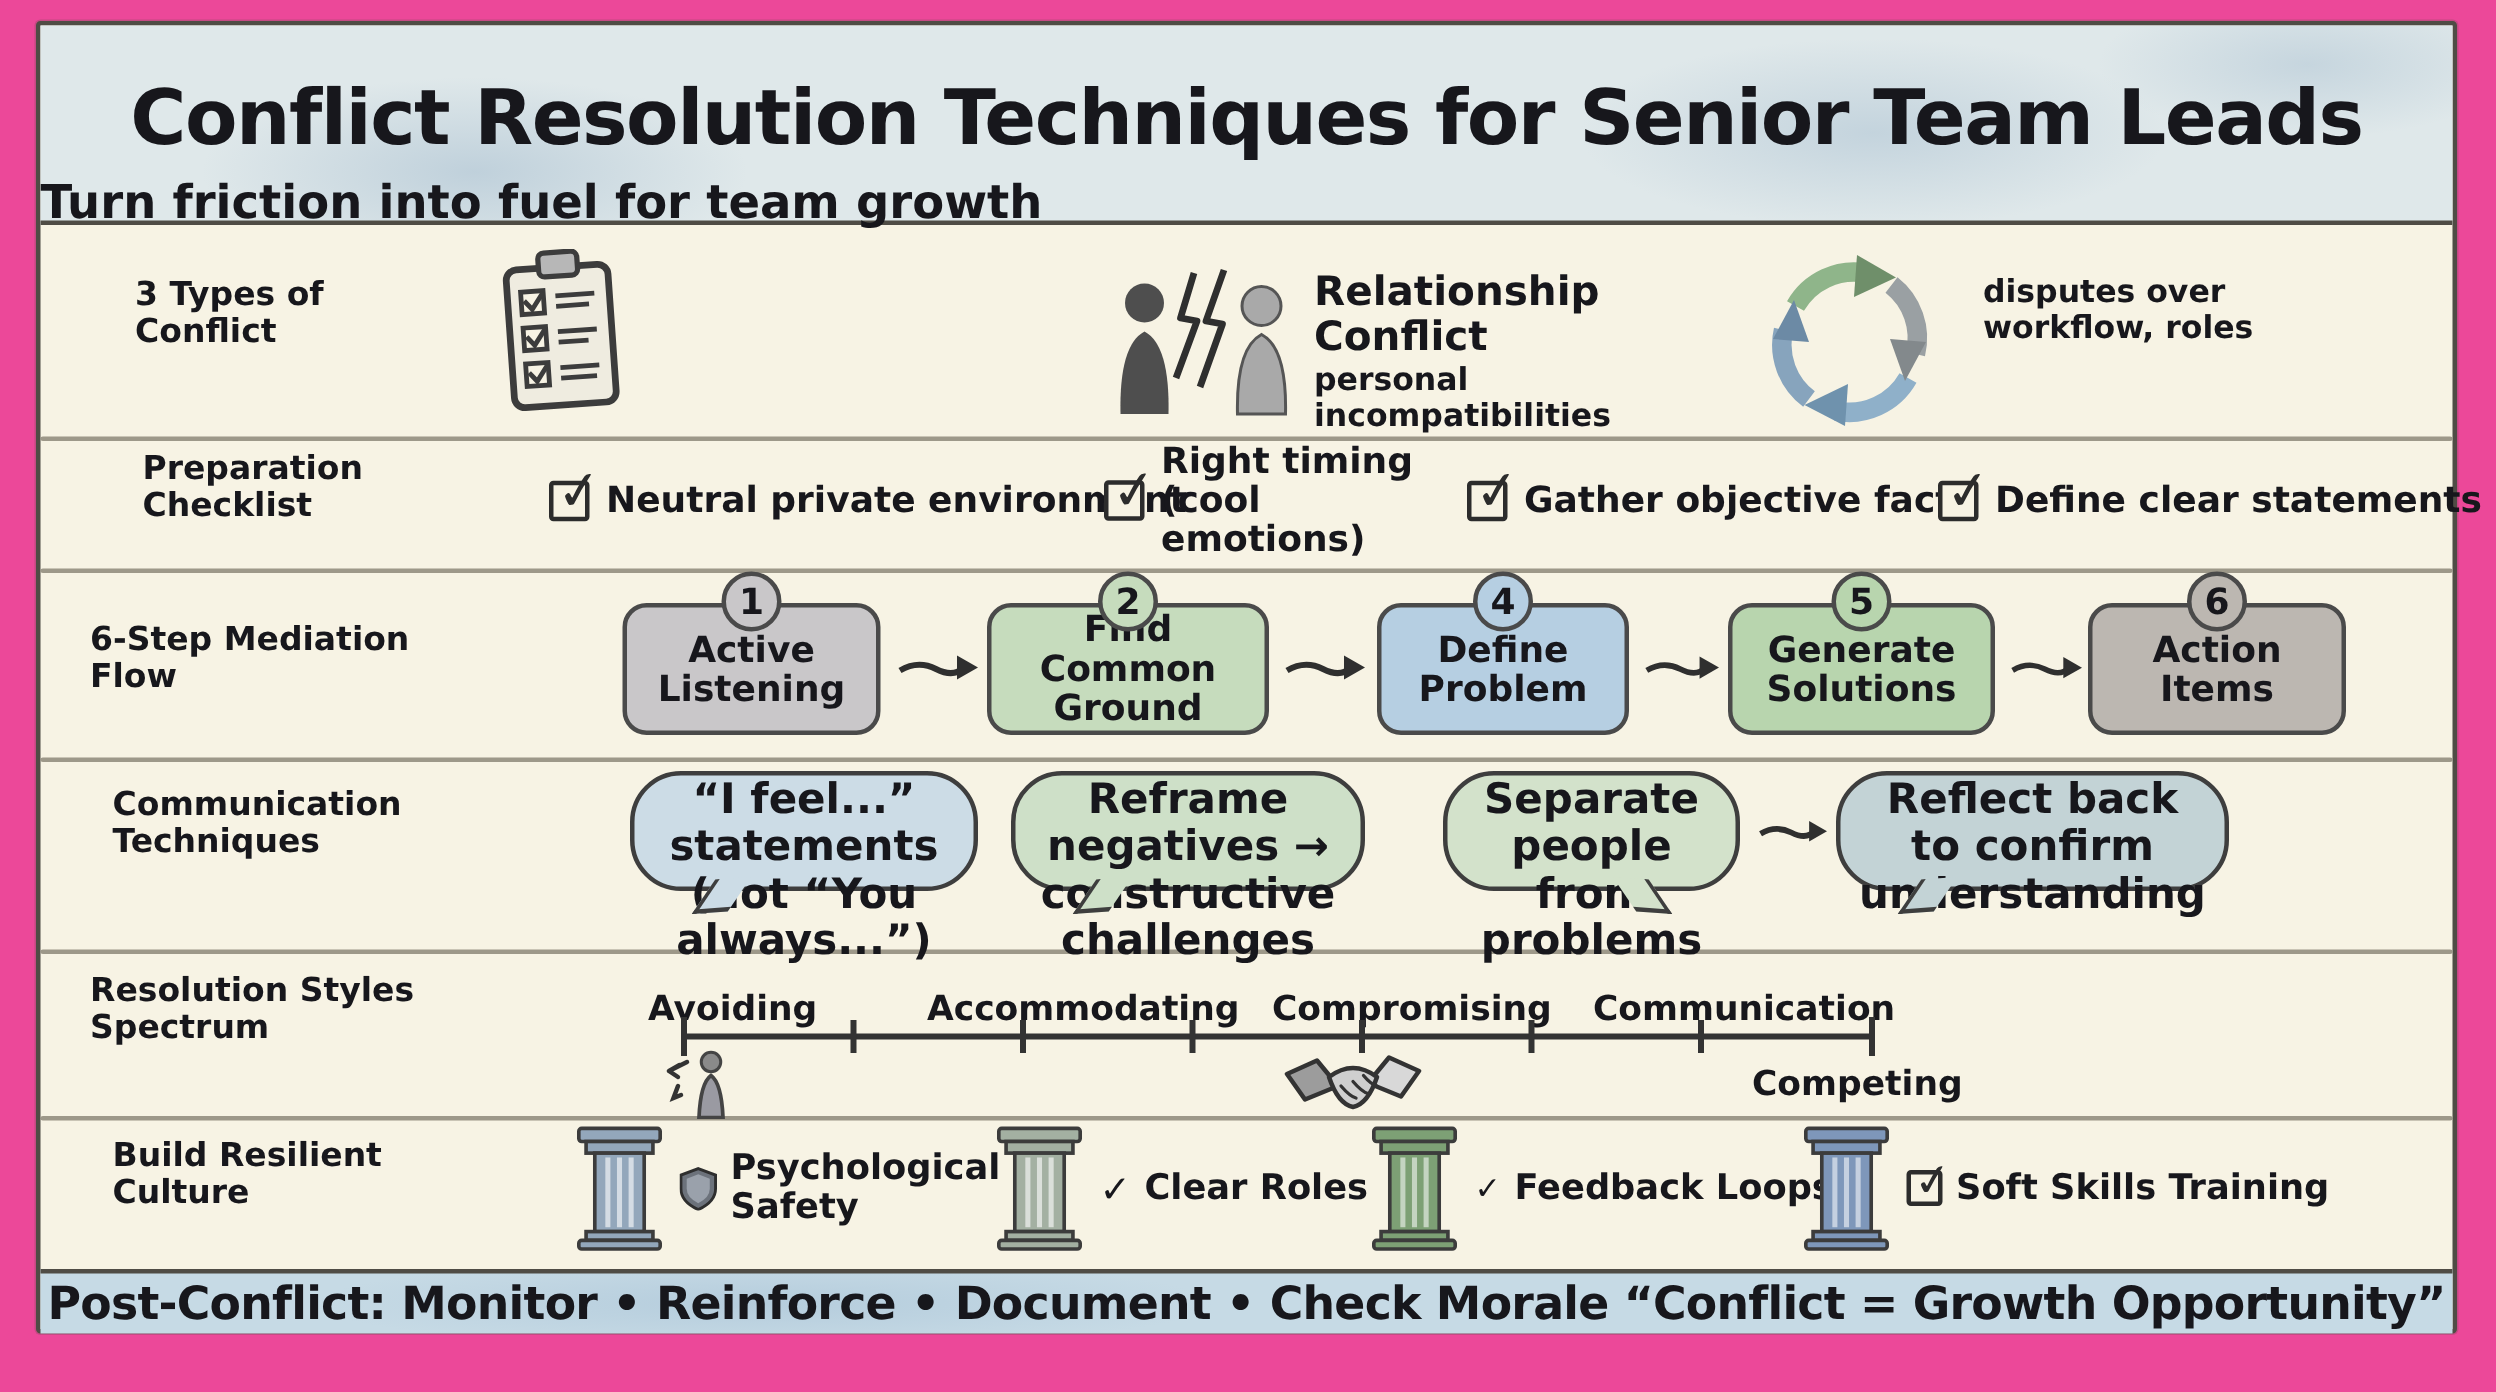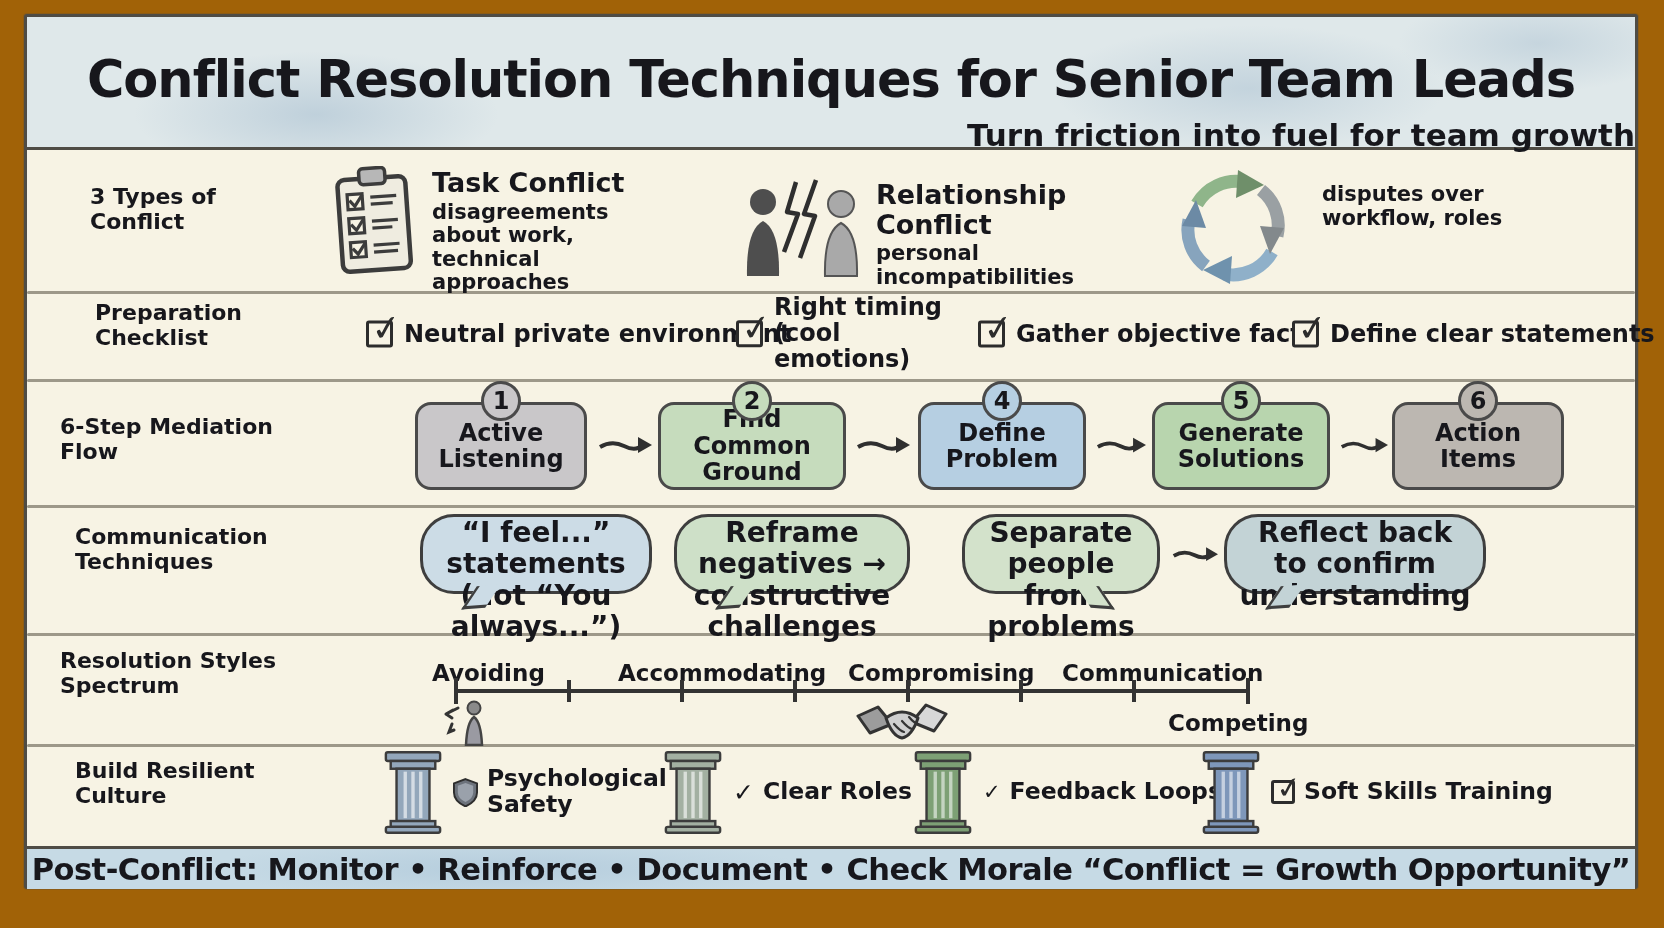--- a/index.html
+++ b/index.html
@@ -1,38 +1,38 @@
 <!DOCTYPE html>
 <html><head>
 <meta charset="utf-8">
 <style>
   * { margin:0; padding:0; box-sizing:border-box; }
   html,body { background:#efe9d8; }
   .sheet {
     position:relative; width:1664px; height:928px; overflow:hidden;
-    background:#a16207;
+    background:#ec4899;
     font-family:"DejaVu Sans", sans-serif;
     color:#17171c;
   }
   .frame {
     position:absolute; left:24px; top:14px; width:1614px; height:875px;
     border:3px solid #4f4c45; border-radius:3px; background:#f7f3e4;
     box-shadow:0 0 0 1px rgba(80,76,66,.25);
   }
   .band-header {
     position:absolute; left:27px; top:17px; width:1608px; height:133px;
     background:
       radial-gradient(ellipse 260px 90px at 18% 75%, rgba(140,170,195,.38), transparent 70%),
       radial-gradient(ellipse 280px 90px at 76% 55%, rgba(140,170,195,.33), transparent 70%),
       radial-gradient(ellipse 200px 70px at 94% 20%, rgba(140,170,195,.30), transparent 70%),
       #dfe8ea;
     border-bottom:3px solid #4f4c45;
   }
   .title { position:absolute; left:0; top:33px; width:100%; text-align:center; font-size:51px; font-weight:bold; letter-spacing:-1px; }
-  .subtitle { position:absolute; left:0; top:100px; width:100%; text-align:right; font-size:31px; font-weight:bold; }
+  .subtitle { position:absolute; left:0; top:100px; width:100%; text-align:left; font-size:31px; font-weight:bold; }
 
   .sep { position:absolute; left:27px; width:1608px; height:3px; background:#8d8779; opacity:.85; border-radius:2px; }
 
   .row-label { position:absolute; text-align:left; font-weight:bold; font-size:22px; line-height:1.15; }
 
   .type-title { font-size:27px; font-weight:bold; line-height:1.1; }
   .type-desc  { font-size:21px; font-weight:bold; line-height:1.12; margin-top:3px; }
 
   .check-item { position:absolute; display:flex; align-items:center; gap:11px; transform:translateY(-50%); }
   .cbx { position:relative; width:27px; height:27px; border:3.5px solid #2c2c2c; border-radius:3px; background:#f7f3e4; flex:0 0 auto; }
@@ -120,24 +120,20 @@
           <path d="M40 31 h26 M40 38 h22"></path>
         <rect x="17" y="51" width="15" height="15" fill="#f7f3e4"></rect>
           <path d="M19 57 l5 6 l8 -11"></path>
           <path d="M40 55 h26 M40 62 h20"></path>
         <rect x="17" y="75" width="15" height="15" fill="#f7f3e4"></rect>
           <path d="M19 81 l5 6 l8 -11"></path>
           <path d="M40 79 h26 M40 86 h24"></path>
       </g>
     </g>
   </svg>
-  <div style="position:absolute; left:432px; top:168px; width:230px">
-    <div class="type-title">Task Conflict</div>
-    <div class="type-desc">disagreements about work, technical approaches</div>
-  </div>
 
   <svg style="position:absolute; left:742px; top:178px" width="118" height="100" viewBox="0 0 118 100">
     <circle cx="21" cy="24" r="13" fill="#4e4e4e"></circle>
     <path d="M5 98 Q4 52 21 43 Q38 52 37 98 Z" fill="#4e4e4e"></path>
     <circle cx="99" cy="26" r="13" fill="#a9a9a9" stroke="#555" stroke-width="2"></circle>
     <path d="M83 98 Q82 54 99 45 Q116 54 115 98 Z" fill="#a9a9a9" stroke="#555" stroke-width="2"></path>
     <path d="M54 4 L45 34 L56 36 L42 74" fill="none" stroke="#2f2f2f" stroke-width="4.5" stroke-linejoin="round"></path>
     <path d="M74 2 L62 36 L73 38 L58 80" fill="none" stroke="#2f2f2f" stroke-width="4.5" stroke-linejoin="round"></path>
   </svg>
   <div style="position:absolute; left:876px; top:180px; width:250px">

